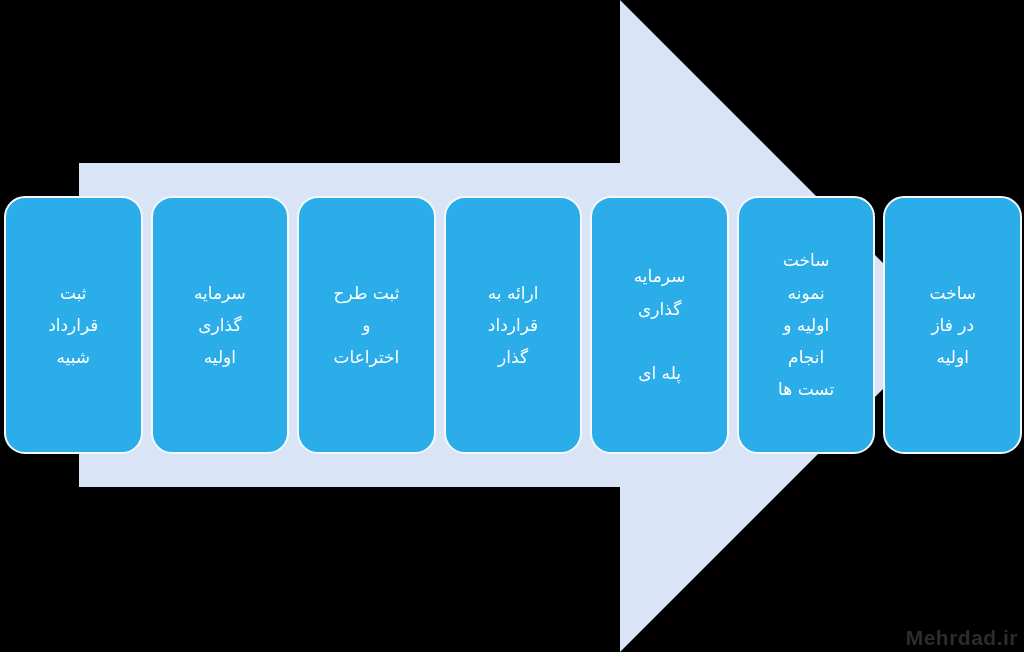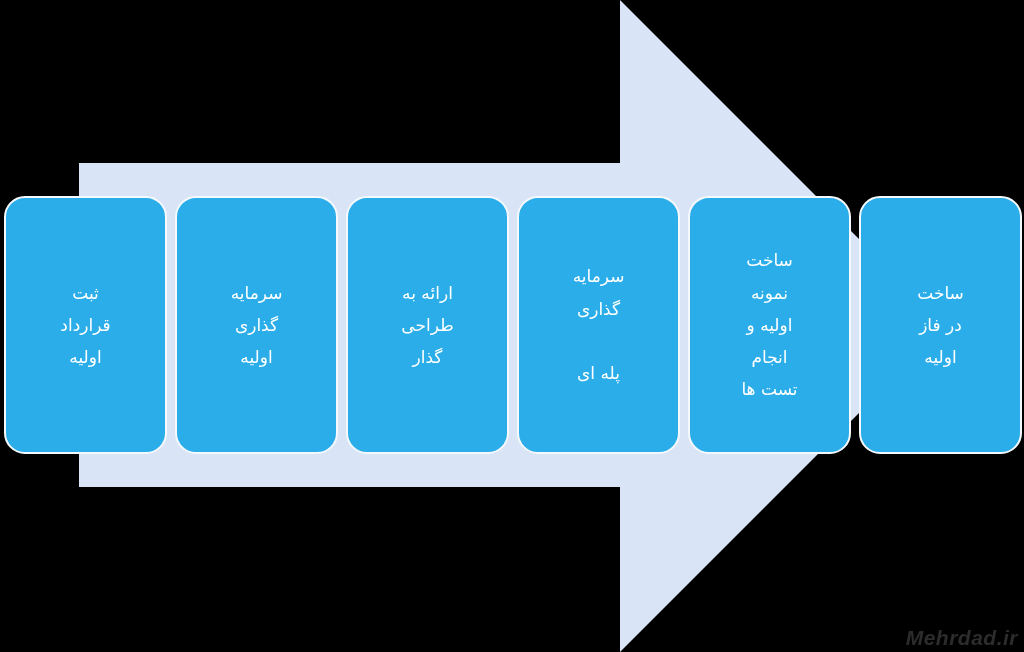--- a/index.html
+++ b/index.html
@@ -47,41 +47,43 @@
     padding:4px 2px;
   }
   .watermark{
     position:absolute;
     right:6px;bottom:2px;
     color:var(--watermark);
     font-family:"Liberation Sans", sans-serif;
     font-weight:bold;
     font-size:21px;
     letter-spacing:0.5px;
-    font-style:italic;
   }
 </style>
 </head>
 <body>
 
 <div class="stage">
 
   <svg class="arrow-svg" viewBox="0 0 1024 652" xmlns="http://www.w3.org/2000/svg" aria-hidden="true">
     <polygon points="79,163 620,163 620,0 946,326 620,652 620,487 79,487"></polygon>
   </svg>
 
   <div class="cards" id="steps">
       <div class="card">ثبت
 قرارداد
-اولیه</div>
+شبیه</div>
       <div class="card">سرمایه
 گذاری
 اولیه</div>
+      <div class="card">ثبت طرح
+و
+اختراعات</div>
       <div class="card">ارائه به
-طراحی
+قرارداد
 گذار</div>
       <div class="card">سرمایه
 گذاری
 
 پله ای</div>
       <div class="card">ساخت
 نمونه
 اولیه و
 انجام
 تست ها</div>

